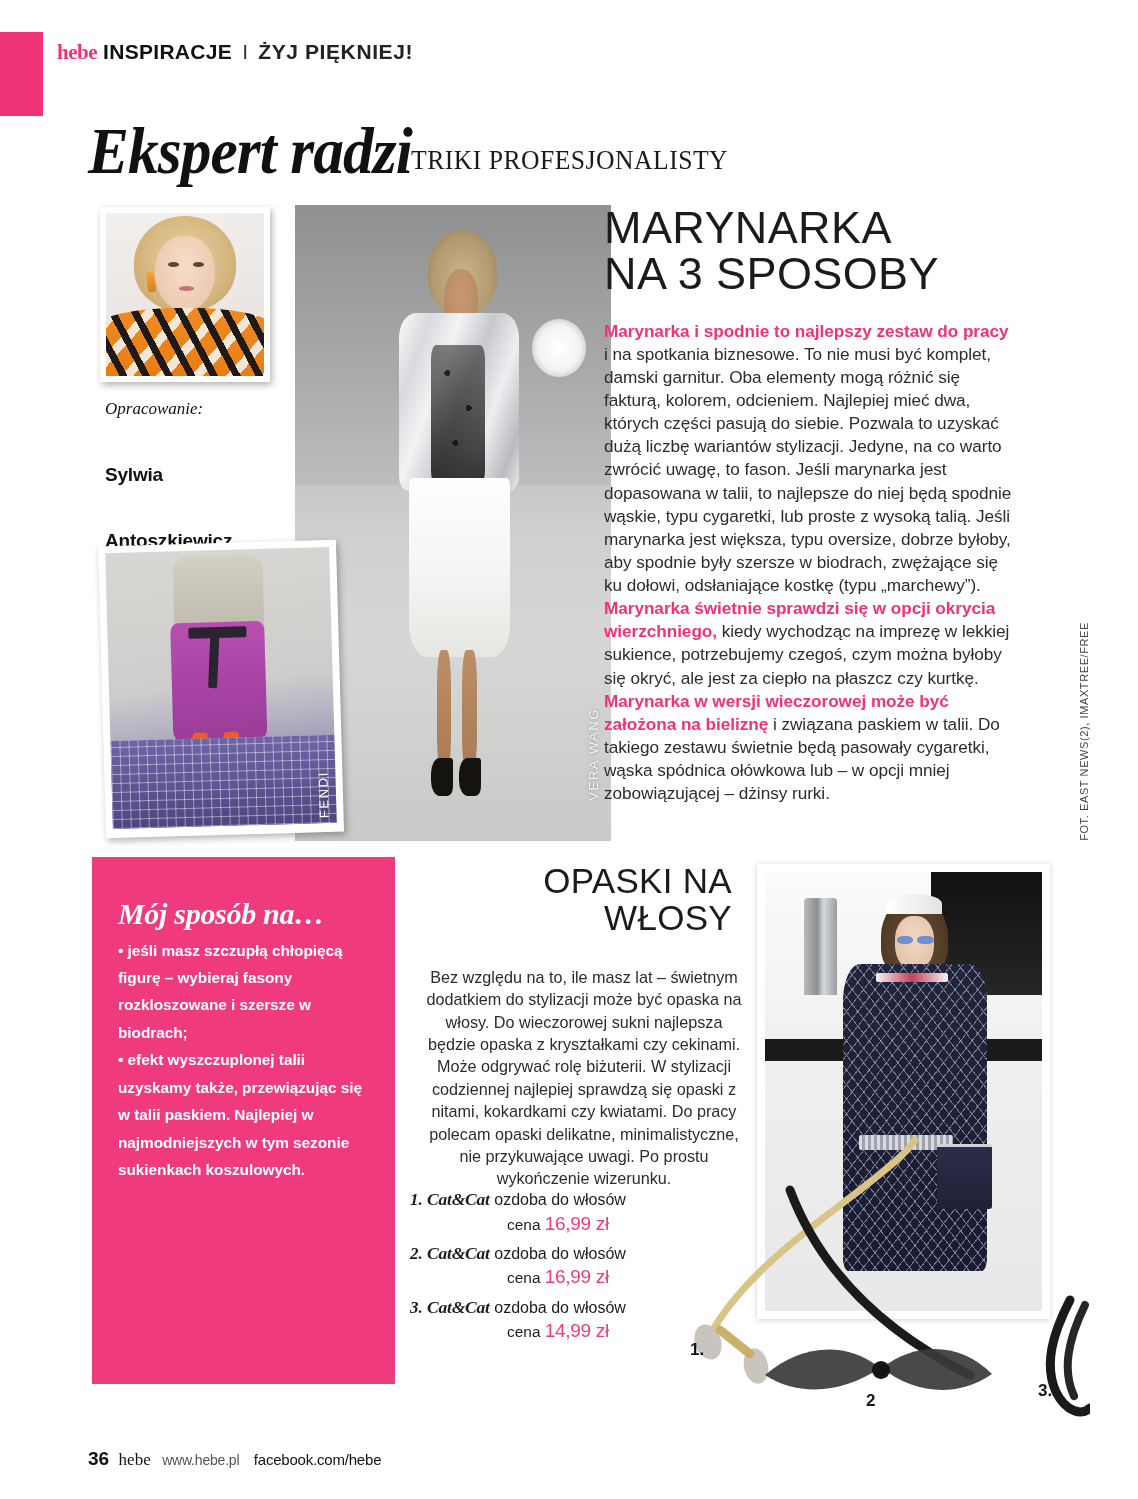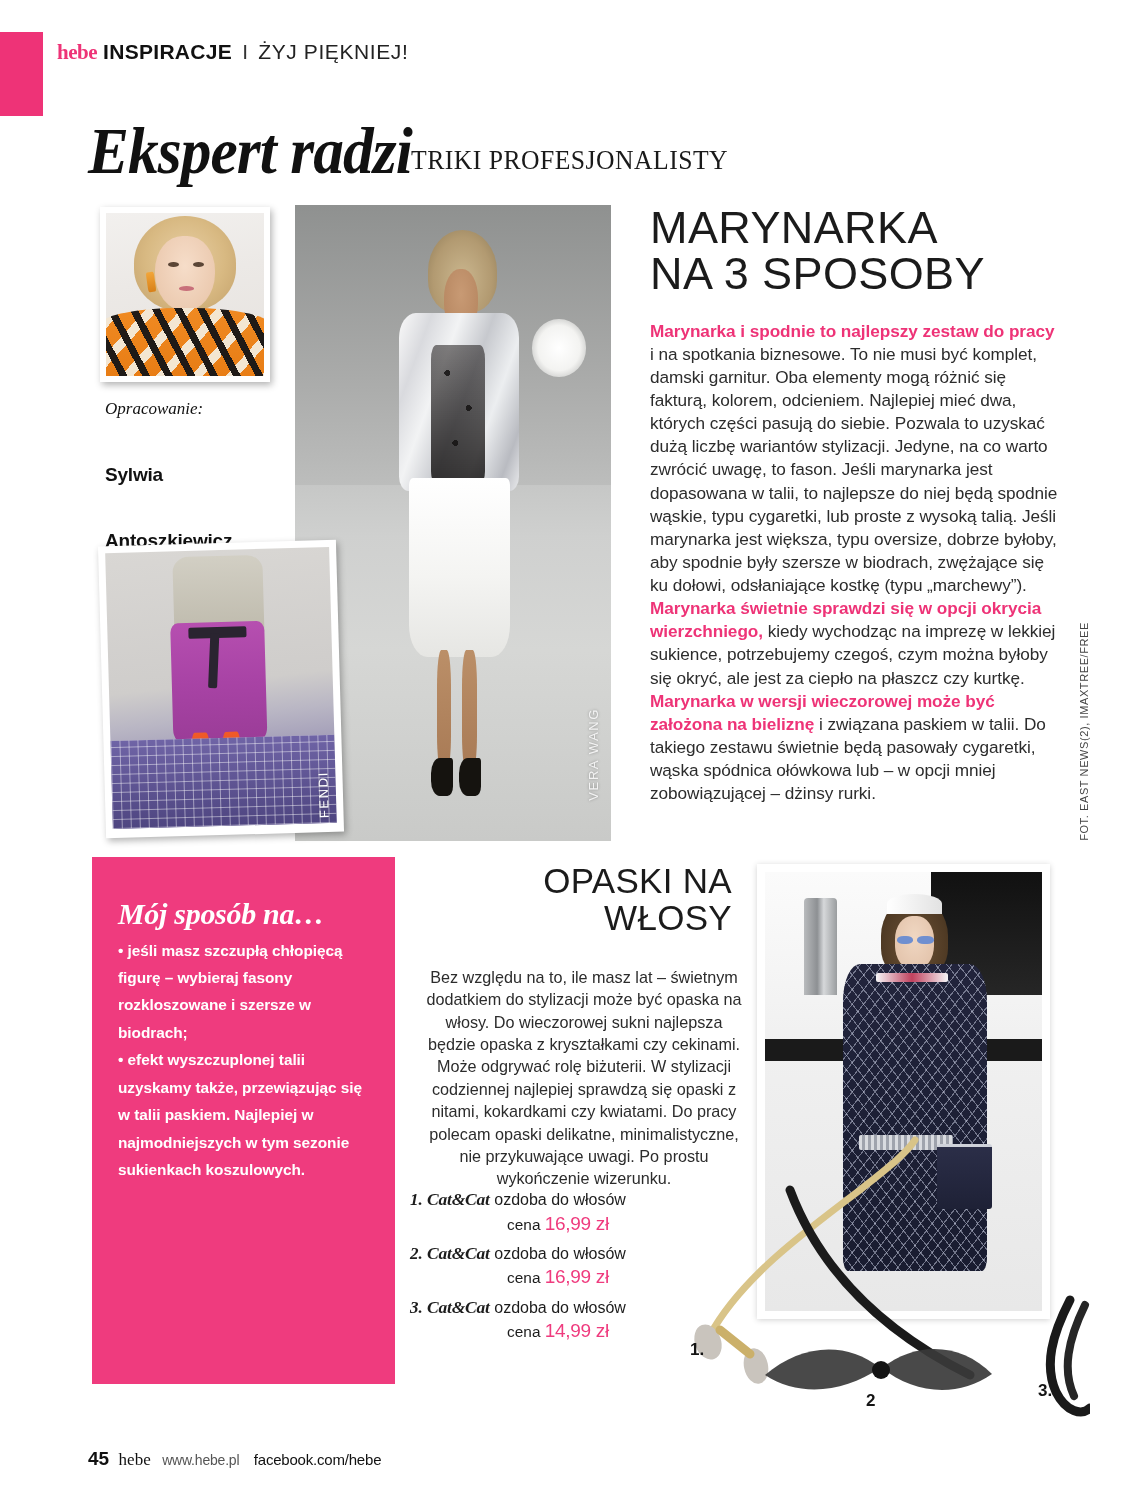--- a/index.html
+++ b/index.html
@@ -41,21 +41,21 @@
     font-weight: bold;
     color: #111;
     letter-spacing: 0.3px;
   }
   #masthead .sep {
     font-weight: 300;
     color: #333;
     padding: 0 4px;
   }
   #masthead .zyj {
-    font-weight: 400;
+    font-weight: 700;
     color: #222;
     letter-spacing: 0.6px;
     text-align: center;
   }
 
   
   #title-block {
     position: absolute;
     left: 88px; top: 113px;
     white-space: nowrap;
@@ -318,21 +318,21 @@
     position:absolute; top:87%; width:7%; height:6%;
     background:#15130f; border-radius: 40% 10% 25% 40%;
   }
   #vera-img .heel.l { left:43%; }
   #vera-img .heel.r { left:52%; }
   #vera-label { right: 10px; bottom: 40px; color:#f3f3f3; }
 
   
   #right-col {
     position: absolute;
-    left: 650px; top: 205px;
+    left: 604px; top: 205px;
     width: 408px;
   }
   #art-heading {
     font-size: 45px;
     font-weight: 300;
     line-height: 1.03;
     color: #1b1b1b;
     letter-spacing: 0.4px;
     margin-bottom: 22px;
   }
@@ -698,17 +698,17 @@
   <circle cx="211" cy="240" r="9" fill="#141414"></circle>
 
   <path d="M400 170 C 382 205, 374 235, 386 262 C 396 282, 412 286, 420 278" stroke="#1a1a1a" stroke-width="9" fill="none" stroke-linecap="round"></path>
   <path d="M415 175 C 398 210, 392 240, 404 266" stroke="#262626" stroke-width="8" fill="none" stroke-linecap="round"></path>
 </svg>
 <div class="prop-num" id="num1">1.</div>
 <div class="prop-num" id="num2">2</div>
 <div class="prop-num" id="num3">3.</div>
 
 <div id="footer">
-  <span class="pg">45</span>
+  <span class="pg">36</span>
   <span class="hb2">hebe</span>
   <span class="www">www.hebe.pl</span>
   <span class="fb">facebook.com/hebe</span>
 </div>
 
 </body></html>

